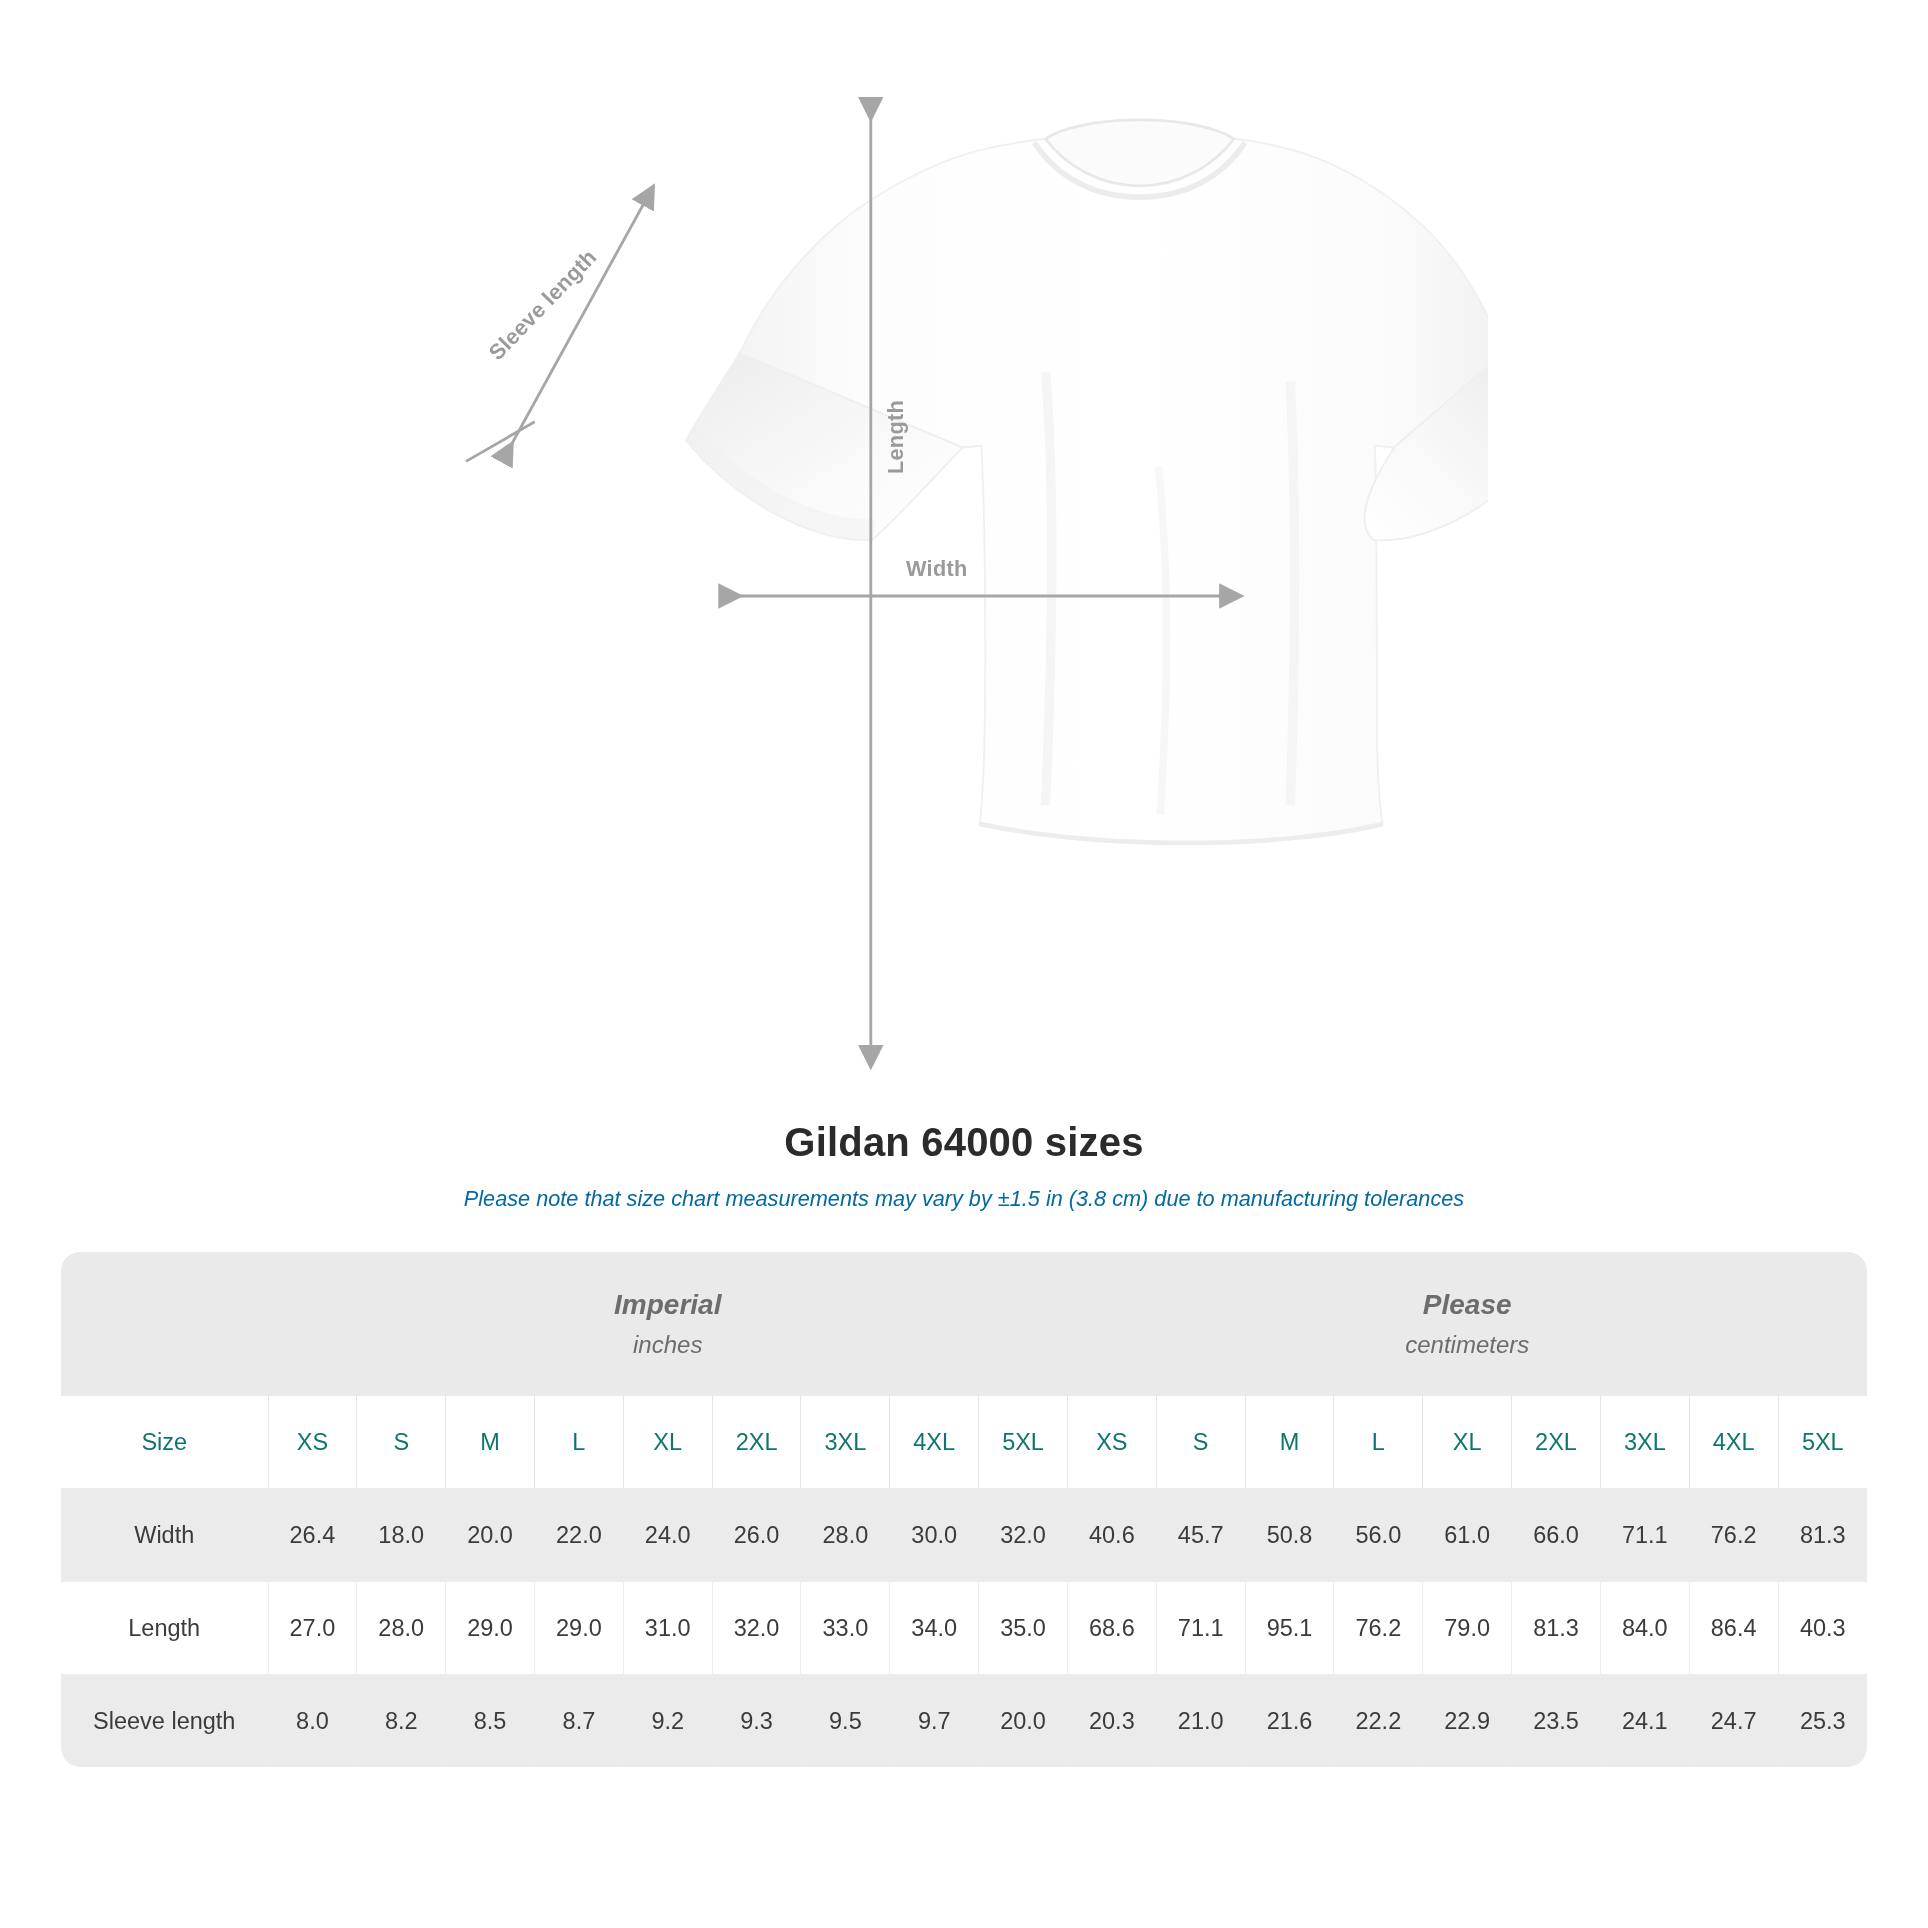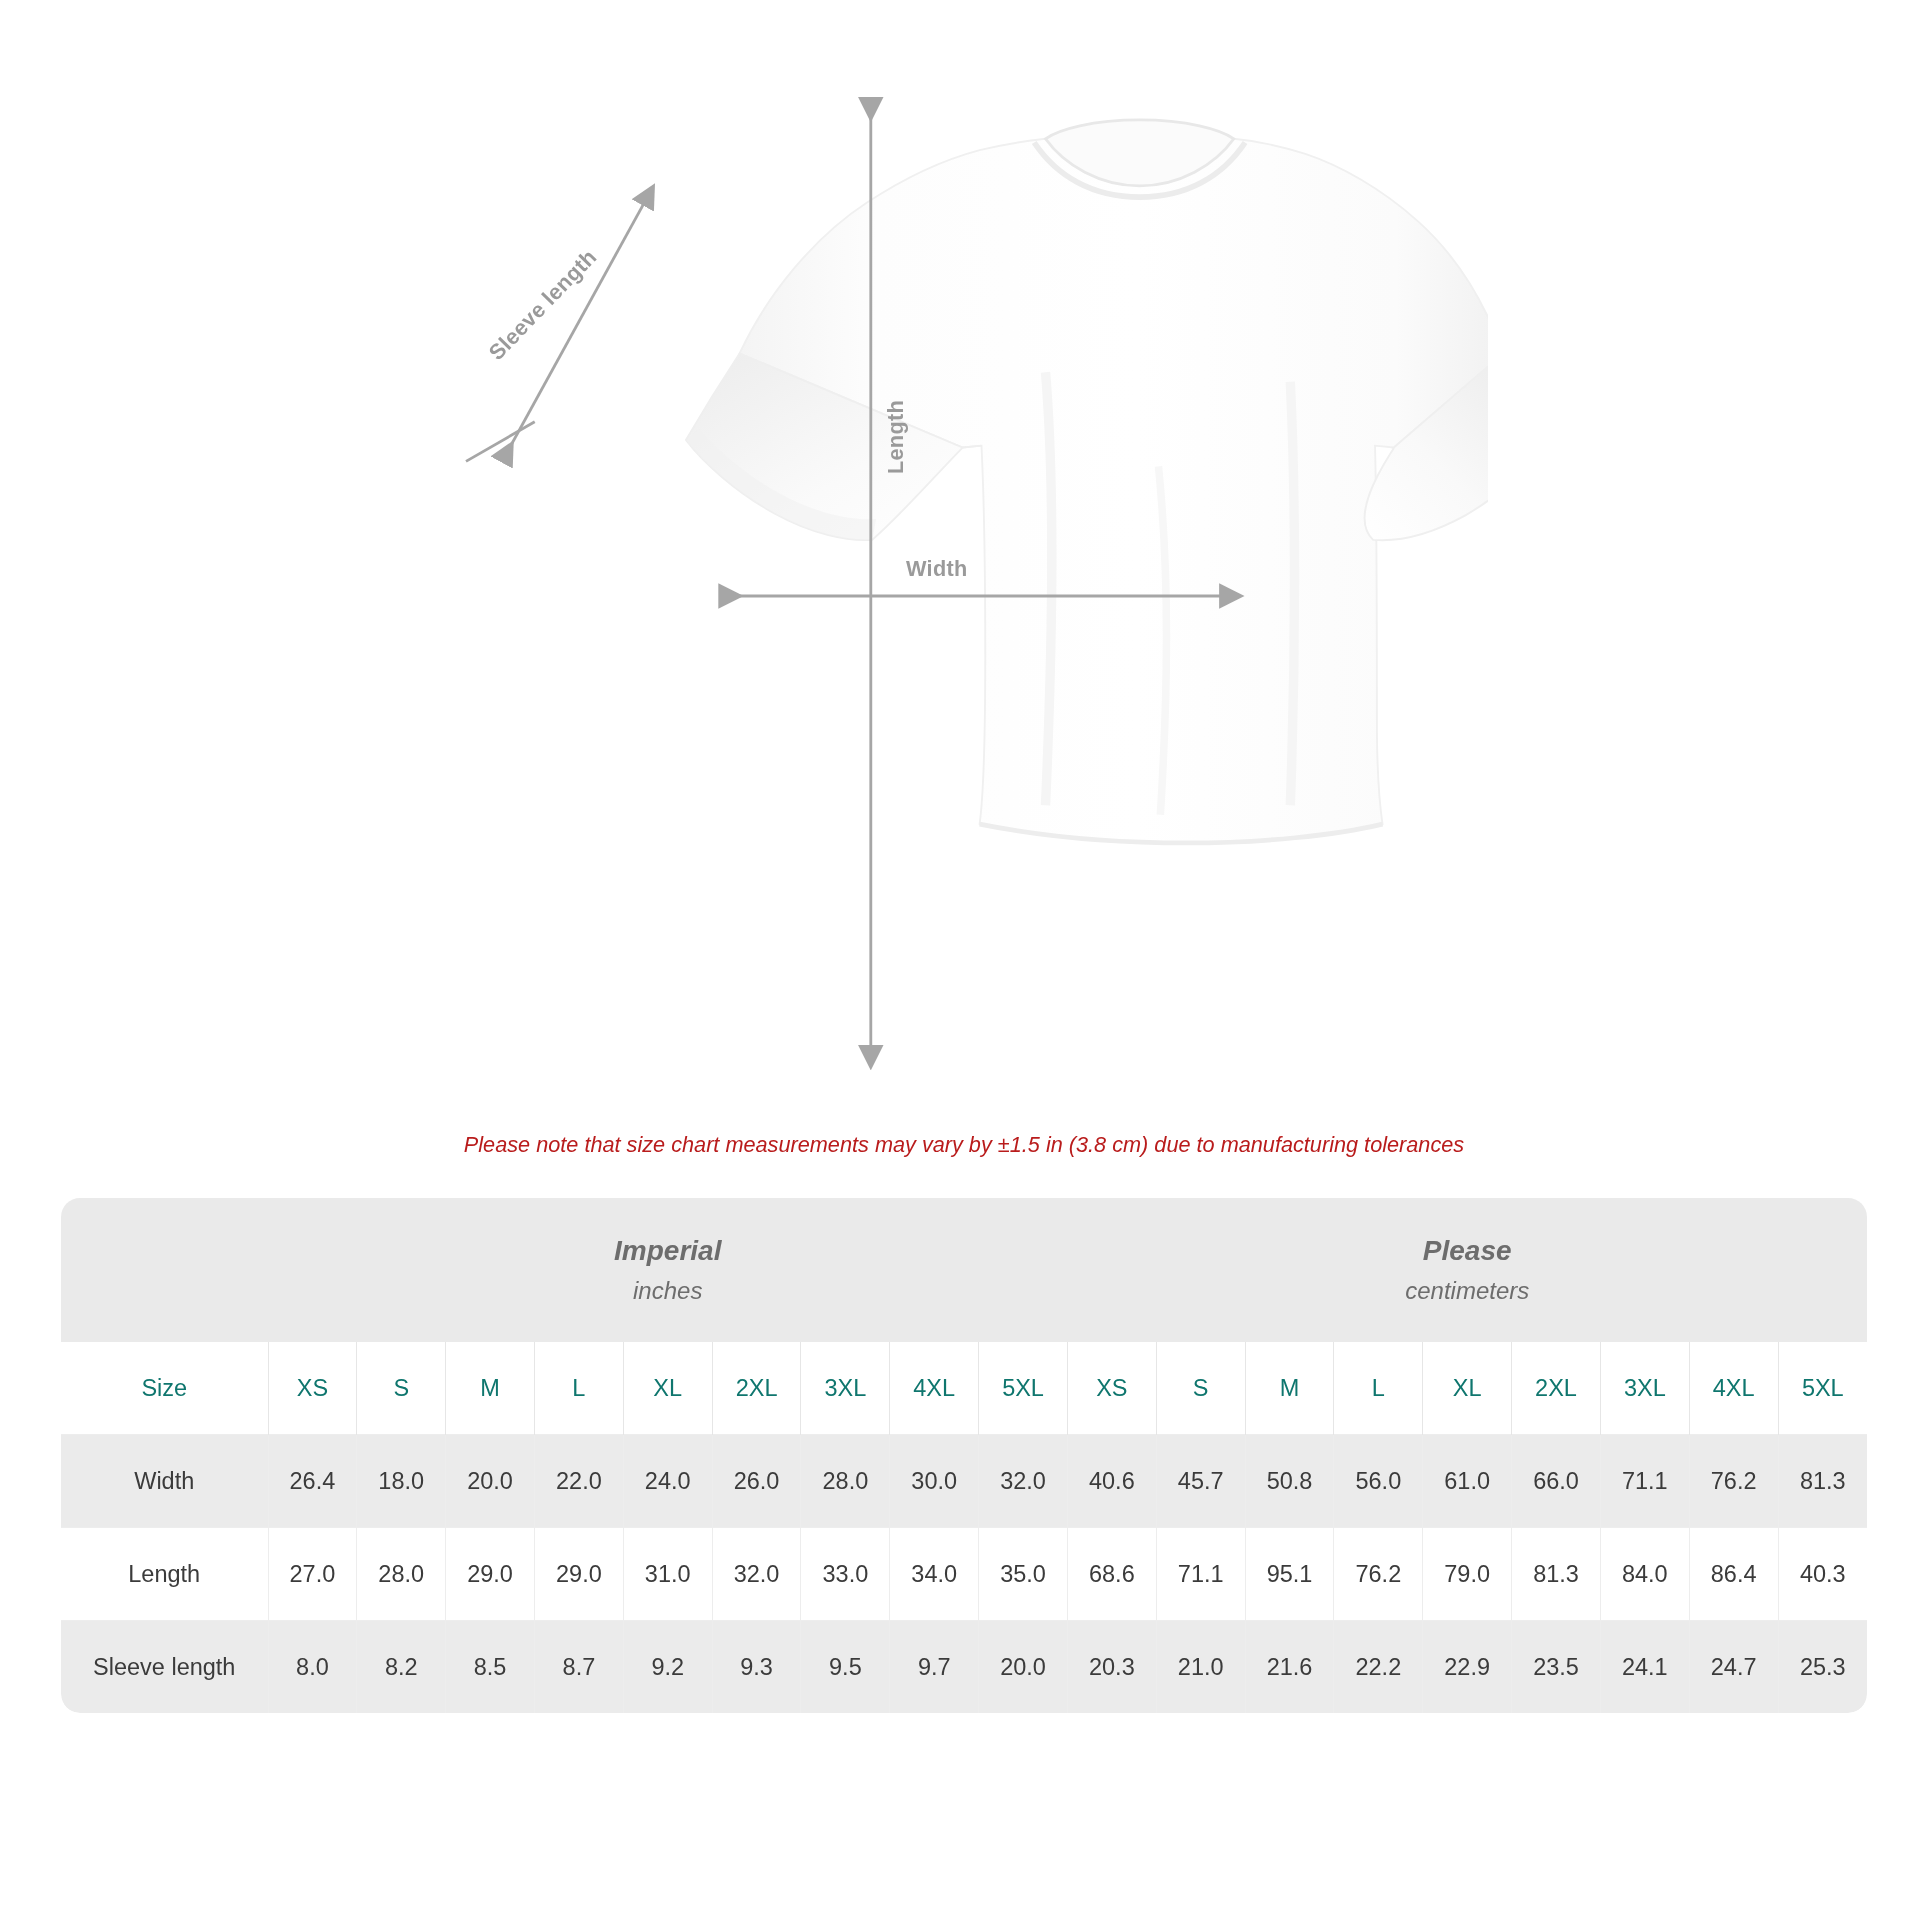--- a/index.html
+++ b/index.html
@@ -70,21 +70,21 @@
     font-weight: bold;
     color: #2b2b2b;
     margin: 0;
     padding-top: 9.4px;
     letter-spacing: 0.2px;
   }
   .chart-note {
     text-align: center;
     font-size: 21.7px;
     font-style: italic;
-    color: #b91c1c;
+    color: #0369a1;
     margin-top: 21px;
   }
 
   
   .table-wrap {
     margin: 40px 61px 0 61px;
     border-radius: 19px;
     overflow: hidden;
     background: #ffffff;
   }
@@ -240,20 +240,21 @@
       <line x1="540" y1="478" x2="690" y2="205" stroke="#a6a6a6" stroke-width="3" marker-start="url(#arrHead)" marker-end="url(#arrHead)"></line>
 
       <line x1="495" y1="490" x2="568" y2="448" stroke="#a6a6a6" stroke-width="3"></line>
     </svg>
 
     <div class="measure-label label-sleeve">Sleeve length</div>
     <div class="measure-label label-length">Length</div>
     <div class="measure-label label-width">Width</div>
   </div>
 
+  <h1 class="chart-title">Gildan 64000 sizes</h1>
   <div class="chart-note">Please note that size chart measurements may vary by ±1.5 in (3.8 cm) due to manufacturing tolerances</div>
 
   <div class="table-wrap">
     <table class="size-table">
       <colgroup>
         <col class="col-first">
         <col span="18">
       </colgroup>
       <tbody>
         <tr class="unit-row">

